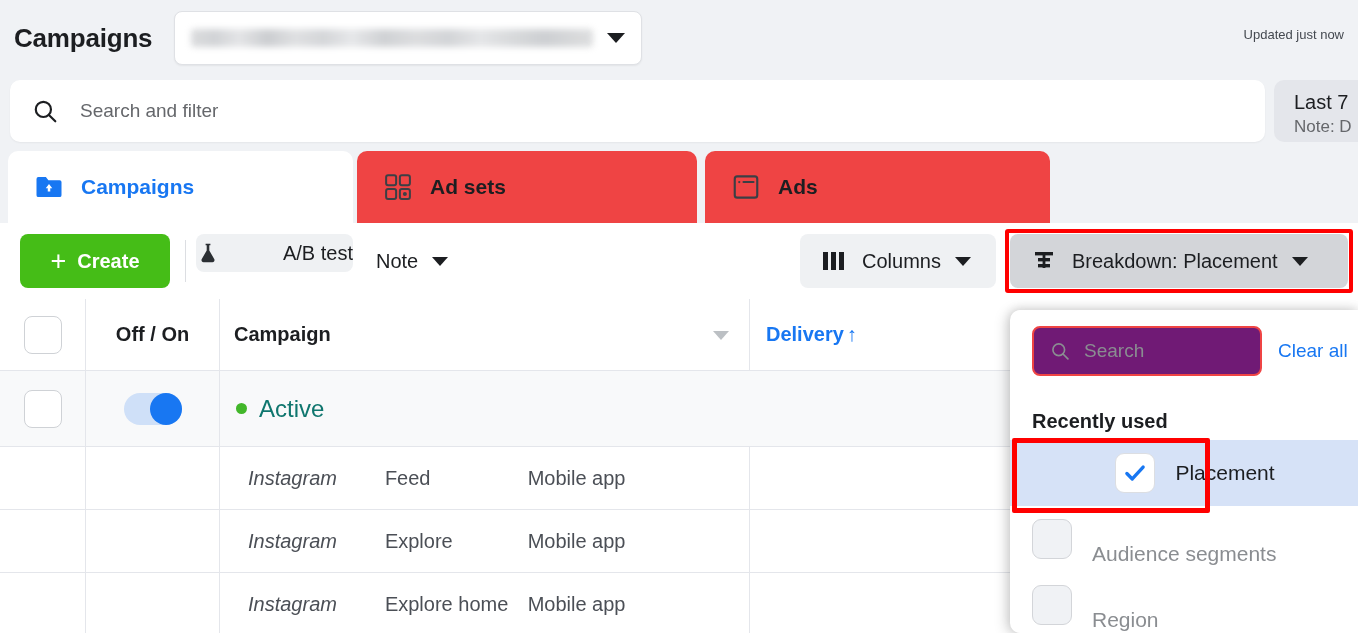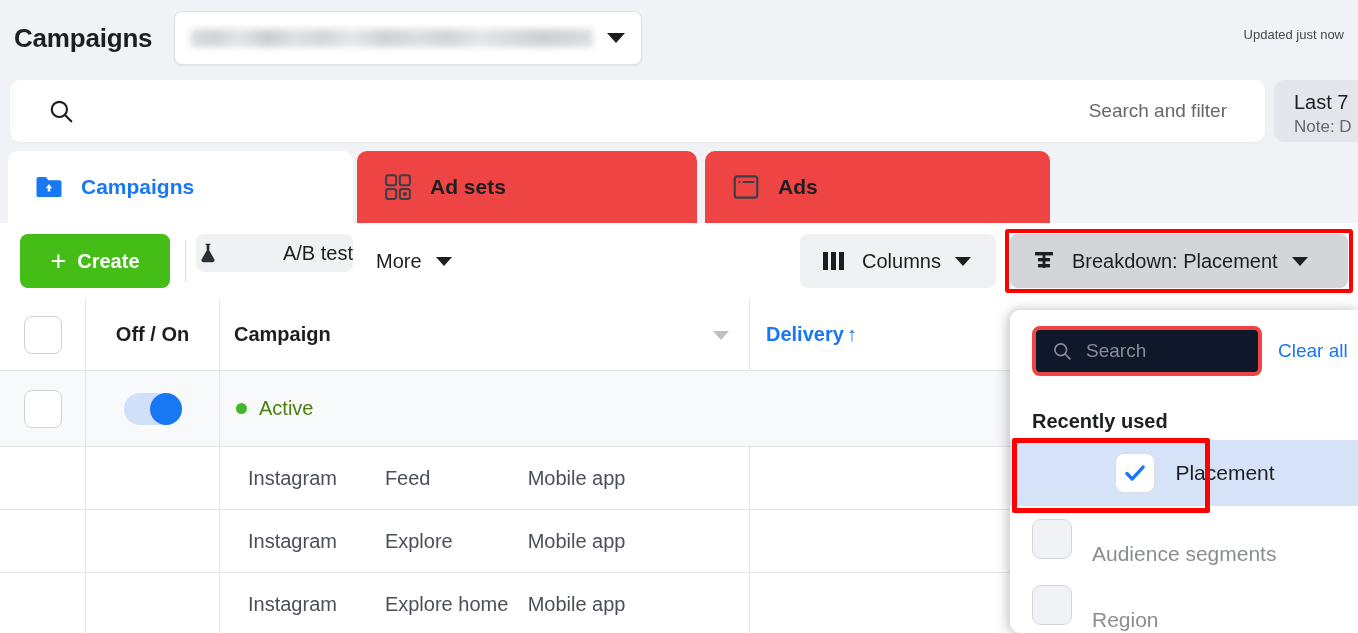--- a/index.html
+++ b/index.html
@@ -45,23 +45,22 @@
   .updated {
     position: absolute; right: 14px; top: 27px;
     font-size: 13px; color: #444950;
   }
 
   
   .searchrow { position: absolute; top: 80px; left: 0; width: 1358px; height: 66px; }
   .searchbar {
     position: absolute; left: 10px; top: 0; width: 1255px; height: 62px;
     background: #fff; border-radius: 10px;
-    display: flex; align-items: center; padding: 0 38px;
+    display: flex; align-items: center; padding: 0 22px;
     box-shadow: 0 1px 2px rgba(0,0,0,0.05);
-    justify-content: space-between;
   }
   .search-ico { width: 26px; height: 26px; margin-right: 22px; }
   .search-ph { font-size: 19px; color: #65676b; }
   .datebox {
     position: absolute; left: 1274px; top: 0; width: 120px; height: 62px;
     background: #e4e6eb; border-radius: 10px;
     padding: 11px 0 0 20px; overflow: hidden;
   }
   .date-main { font-size: 20px; color: #1c1e21; white-space: nowrap; }
   .date-note { font-size: 17px; color: #65676b; white-space: nowrap; margin-top: 3px; }
@@ -154,40 +153,40 @@
   .hdr-caret {
     position: absolute; right: 20px; top: 50%; margin-top: -4px;
     width: 0; height: 0; border-left: 8px solid transparent;
     border-right: 8px solid transparent; border-top: 9px solid #bcc0c4;
   }
   .camp-link { font-size: 20px; color: #1877f2; }
   .dot-active {
     width: 11px; height: 11px; border-radius: 50%; background: #42b72a;
     margin-right: 12px; flex: none;
   }
-  .status-text { font-size: 20px; color: #4d7c0f; }
+  .status-text { font-size: 24px; color: #0f766e; }
   .bd-cell { font-size: 20px; color: #4b4f56; }
-  .bd-c1 { width: 155px; padding-left: 14px; }
+  .bd-c1 { width: 155px; padding-left: 14px; font-style: italic; }
   .bd-c2 { width: 147px; }
   .bd-c3 { width: 228px; }
 
   
   .panel {
     position: absolute; left: 1010px; top: 310px; width: 348px; height: 323px;
     background: #fff; border-radius: 10px 0 0 10px;
     box-shadow: -3px 2px 14px rgba(0,0,0,0.18), 0 -2px 10px rgba(0,0,0,0.10);
     overflow: hidden;
   }
   .panel-search-row {
     position: absolute; left: 0; top: 12px; width: 348px; height: 58px;
     display: flex; align-items: center; padding-left: 22px;
   }
   .panel-search {
-    width: 230px; height: 50px; border: 4px solid #ef4444; border-radius: 8px;
-    display: flex; align-items: center; padding-left: 16px; background: #0f172a;
+    width: 230px; height: 50px; border: 2px solid #ef4444; border-radius: 8px;
+    display: flex; align-items: center; padding-left: 16px; background: #701a75;
   }
   .panel-search-ico { width: 20px; height: 20px; margin-right: 14px; }
   .panel-search-ph { font-size: 19px; color: #8a8d91; }
   .clear-all { font-size: 19px; color: #1877f2; margin-left: 16px; white-space: nowrap; }
   .panel-heading {
     position: absolute; left: 22px; top: 100px;
     font-size: 20px; font-weight: bold; color: #1c1e21;
   }
   .opt {
     position: absolute; left: 0; width: 348px; height: 66px;
@@ -271,21 +270,21 @@
       <span>Create</span>
     </div>
     <div class="tb-divider"></div>
     <div class="btn-ab">
       <svg style="width:24px;height:24px;margin-right:14px" viewBox="0 0 24 24">
         <path d="M9.6 2.8h4.8v1.5h-1.1v5.1l4.9 8.6a2.1 2.1 0 0 1-1.8 3.2H7.6a2.1 2.1 0 0 1-1.8-3.2l4.9-8.6V4.3H9.6z" fill="#2b2f33"></path>
       </svg>
       <span>A/B test</span>
     </div>
     <div class="btn-more">
-      <span>More</span>
+      <span>Note</span>
       <span class="caret-sm"></span>
     </div>
     <div class="btn-columns">
       <svg style="width:24px;height:22px;margin-right:16px" viewBox="0 0 24 22">
         <rect x="1" y="2" width="5" height="18" fill="#1c1e21"></rect>
         <rect x="9" y="2" width="5" height="18" fill="#1c1e21"></rect>
         <rect x="17" y="2" width="5" height="18" fill="#1c1e21"></rect>
       </svg>
       <span>Columns</span>
       <span class="caret-sm"></span>

